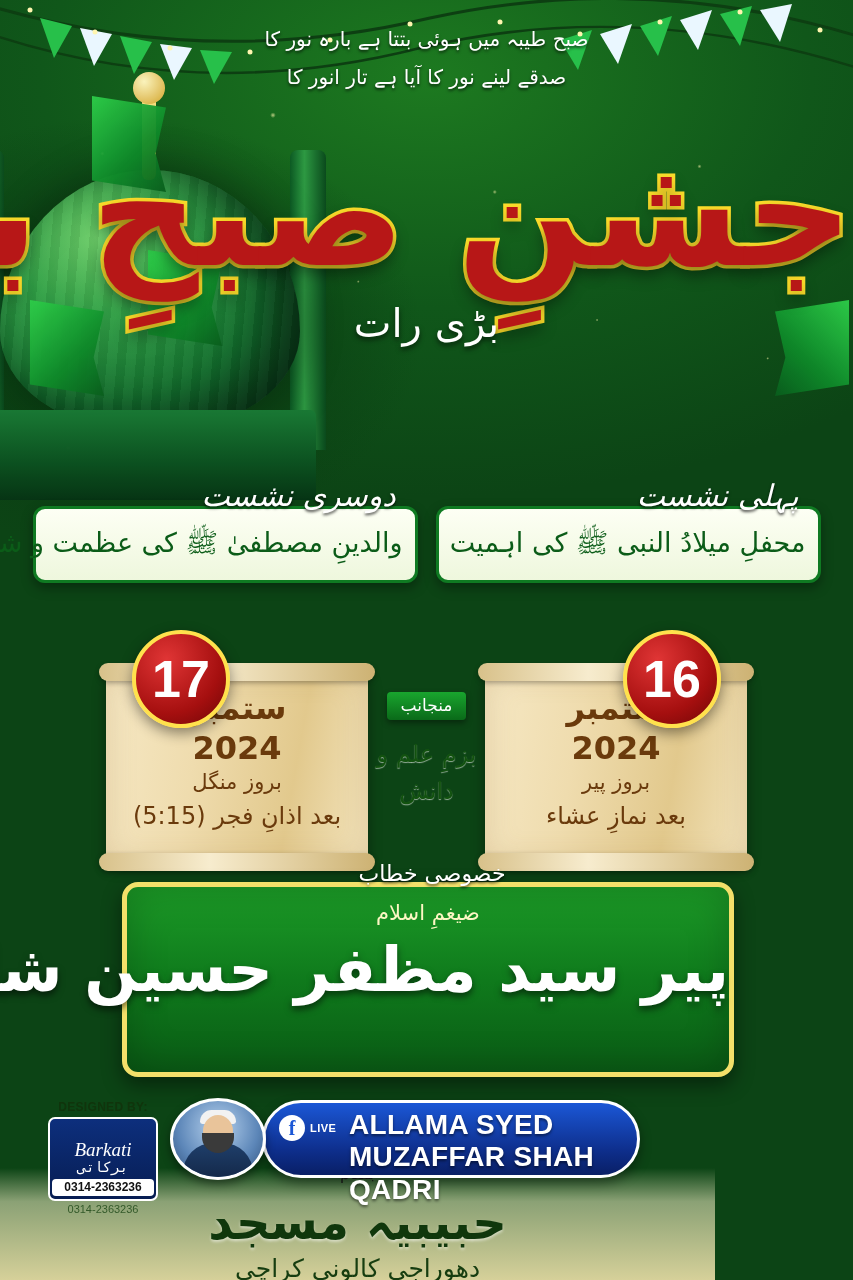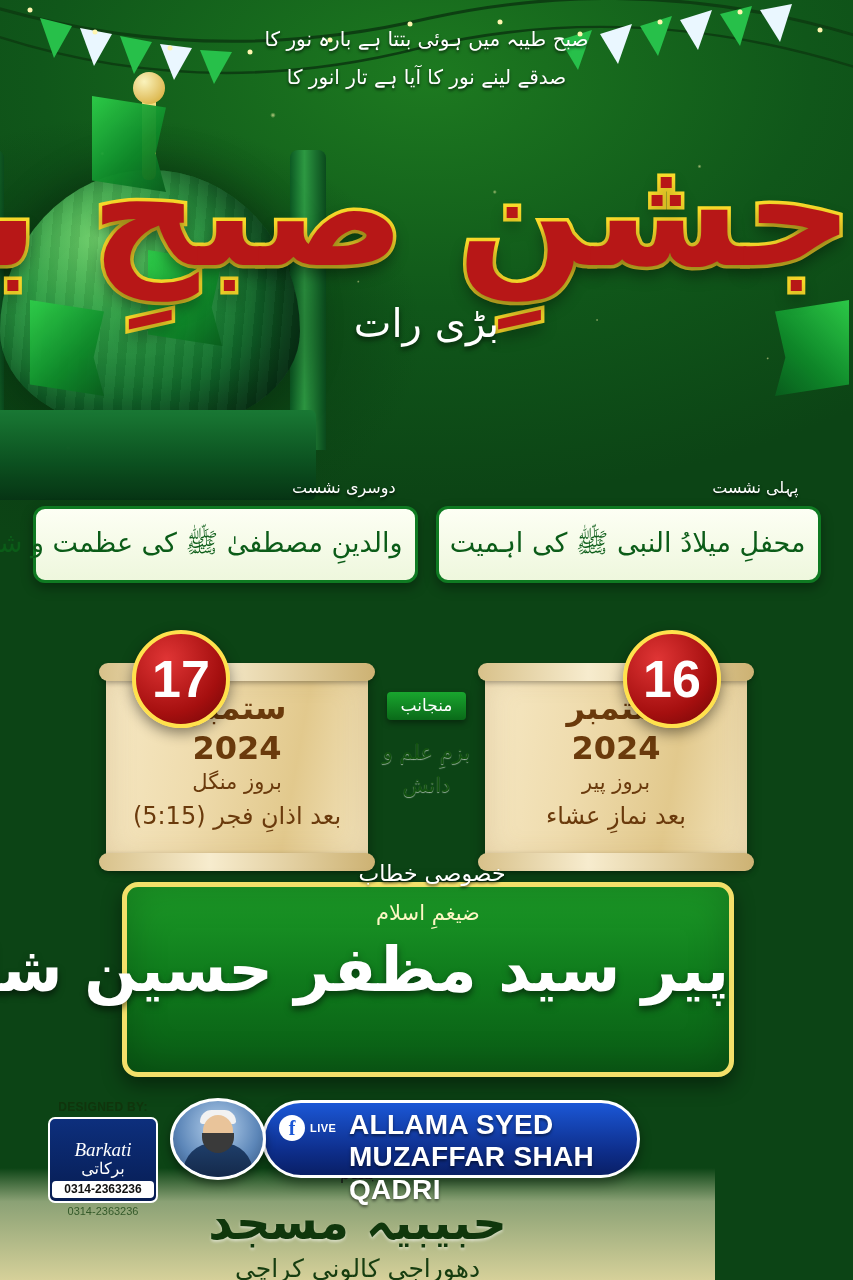--- a/index.html
+++ b/index.html
@@ -149,24 +149,25 @@
     position: absolute; top: 500px; left: 0; width: 853px;
     display: flex; flex-direction: row-reverse;
     justify-content: center; gap: 18px;
     z-index: 7;
   }
   .session { position: relative; width: 385px; }
   .session-label {
     position: absolute; top: -22px; right: 22px;
     direction: rtl;
     font-family: "DejaVu Sans", sans-serif;
-    font-size: 16px;
+    font-size: 30px;
     color: #fff;
     text-shadow: 0 2px 3px rgba(0,0,0,.7);
     z-index: 2;
+    font-style: italic;
   }
   .session-box {
     margin-top: 6px;
     border: 3px solid #0f7a22;
     border-radius: 12px;
     background: linear-gradient(180deg, #fdfff4, #eef7dd);
     box-shadow: 0 5px 12px rgba(0,0,0,.35);
     padding: 14px 12px 16px;
     text-align: center;
   }
@@ -238,21 +239,21 @@
     padding: 3px 14px 5px;
     border-radius: 4px;
     box-shadow: 0 3px 6px rgba(0,0,0,.4);
     direction: rtl;
   }
   .center-text {
     margin-top: 16px;
     direction: rtl;
     font-family: "DejaVu Sans", sans-serif;
     color: #12520f;
-    font-size: 21px;
+    font-size: 24px;
     line-height: 1.55;
     text-shadow: 0 1px 1px rgba(255,255,255,.55);
   }
   
   .speaker-panel {
     position: absolute; left: 122px; top: 882px;
     width: 612px; height: 195px;
     border: 5px solid #f3e06a;
     border-radius: 16px;
     background: linear-gradient(180deg, #1c9b27 0%, #0f7a1c 50%, #0a5c15 100%);
@@ -300,22 +301,22 @@
     border: 2px solid #ffffff;
     border-radius: 7px;
     padding: 21px 2px 3px;
     color: #fff;
   }
   .designer-brand {
     font-family: "Liberation Serif", serif;
     font-size: 19px; font-style: italic; line-height: 1;
   }
   .designer-urdu {
-    font-family: Liberation Serif, serif;
-    font-size: 16px; direction: rtl;
+    font-family: Liberation Mono, monospace;
+    font-size: 14px; direction: rtl;
   }
   .designer-phone {
     margin-top: 3px;
     background: #ffffff;
     border-radius: 4px;
     font-size: 12px; font-weight: bold; color: #111;
     padding: 1px 0 2px;
   }
   .designer-phone2 {
     margin-top: 2px;

